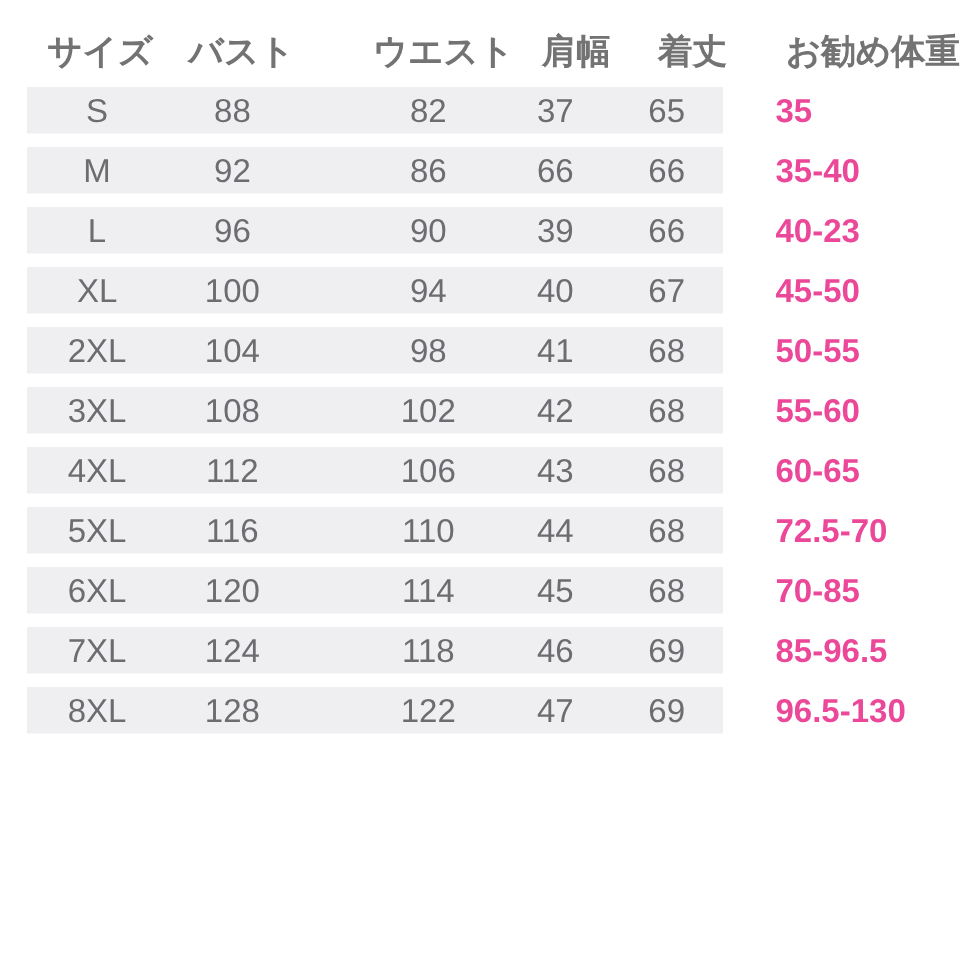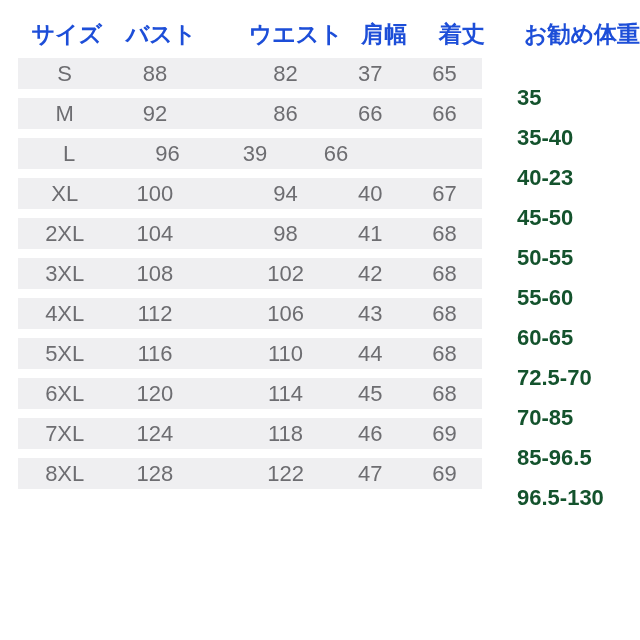--- a/index.html
+++ b/index.html
@@ -16,21 +16,21 @@
     top: 0;
     left: 0;
     width: 640px;
   }
   .header-row {
     display: flex;
     margin: 19px 0 9px 18px;
     height: 30px;
     font-weight: bold;
     font-size: 23px;
-    color: #1d4ed8;
+    color: #737373;
   }
   .hcell {
     line-height: 30px;
     text-align: center;
     white-space: nowrap;
   }
   .c-size     { width: 102px; }
   .c-bust     { width: 95px;  }
   .c-waist    { width: 105px; margin-left: 39px; }
   .c-shoulder { width: 80px;  }
@@ -53,26 +53,25 @@
     line-height: 31px;
     text-align: center;
     font-size: 22px;
     color: #6d6d71;
     white-space: nowrap;
   }
   .c-weight {
     padding-left: 35px;
     text-align: left;
     font-weight: bold;
-    color: #14532d;
+    color: #ec4899;
     font-size: 22px;
     line-height: 31px;
     background: #ffffff;
     white-space: nowrap;
-    margin-top: 24px;
   }
 </style>
 </head>
 <body>
 
 <div class="size-chart">
   <div class="header-row" id="header-row">
       <span class="hcell c-size">サイズ</span>
       <span class="hcell c-bust">バスト</span>
       <span class="hcell c-waist">ウエスト</span>
@@ -98,20 +97,21 @@
           <span class="cell c-waist">86</span>
           <span class="cell c-shoulder">66</span>
           <span class="cell c-length">66</span>
         </div>
         <span class="c-weight">35-40</span>
       </div>
       <div class="row">
         <div class="band">
           <span class="cell c-size">L</span>
           <span class="cell c-bust">96</span>
+          <span class="cell c-waist">90</span>
           <span class="cell c-shoulder">39</span>
           <span class="cell c-length">66</span>
         </div>
         <span class="c-weight">40-23</span>
       </div>
       <div class="row">
         <div class="band">
           <span class="cell c-size">XL</span>
           <span class="cell c-bust">100</span>
           <span class="cell c-waist">94</span>

